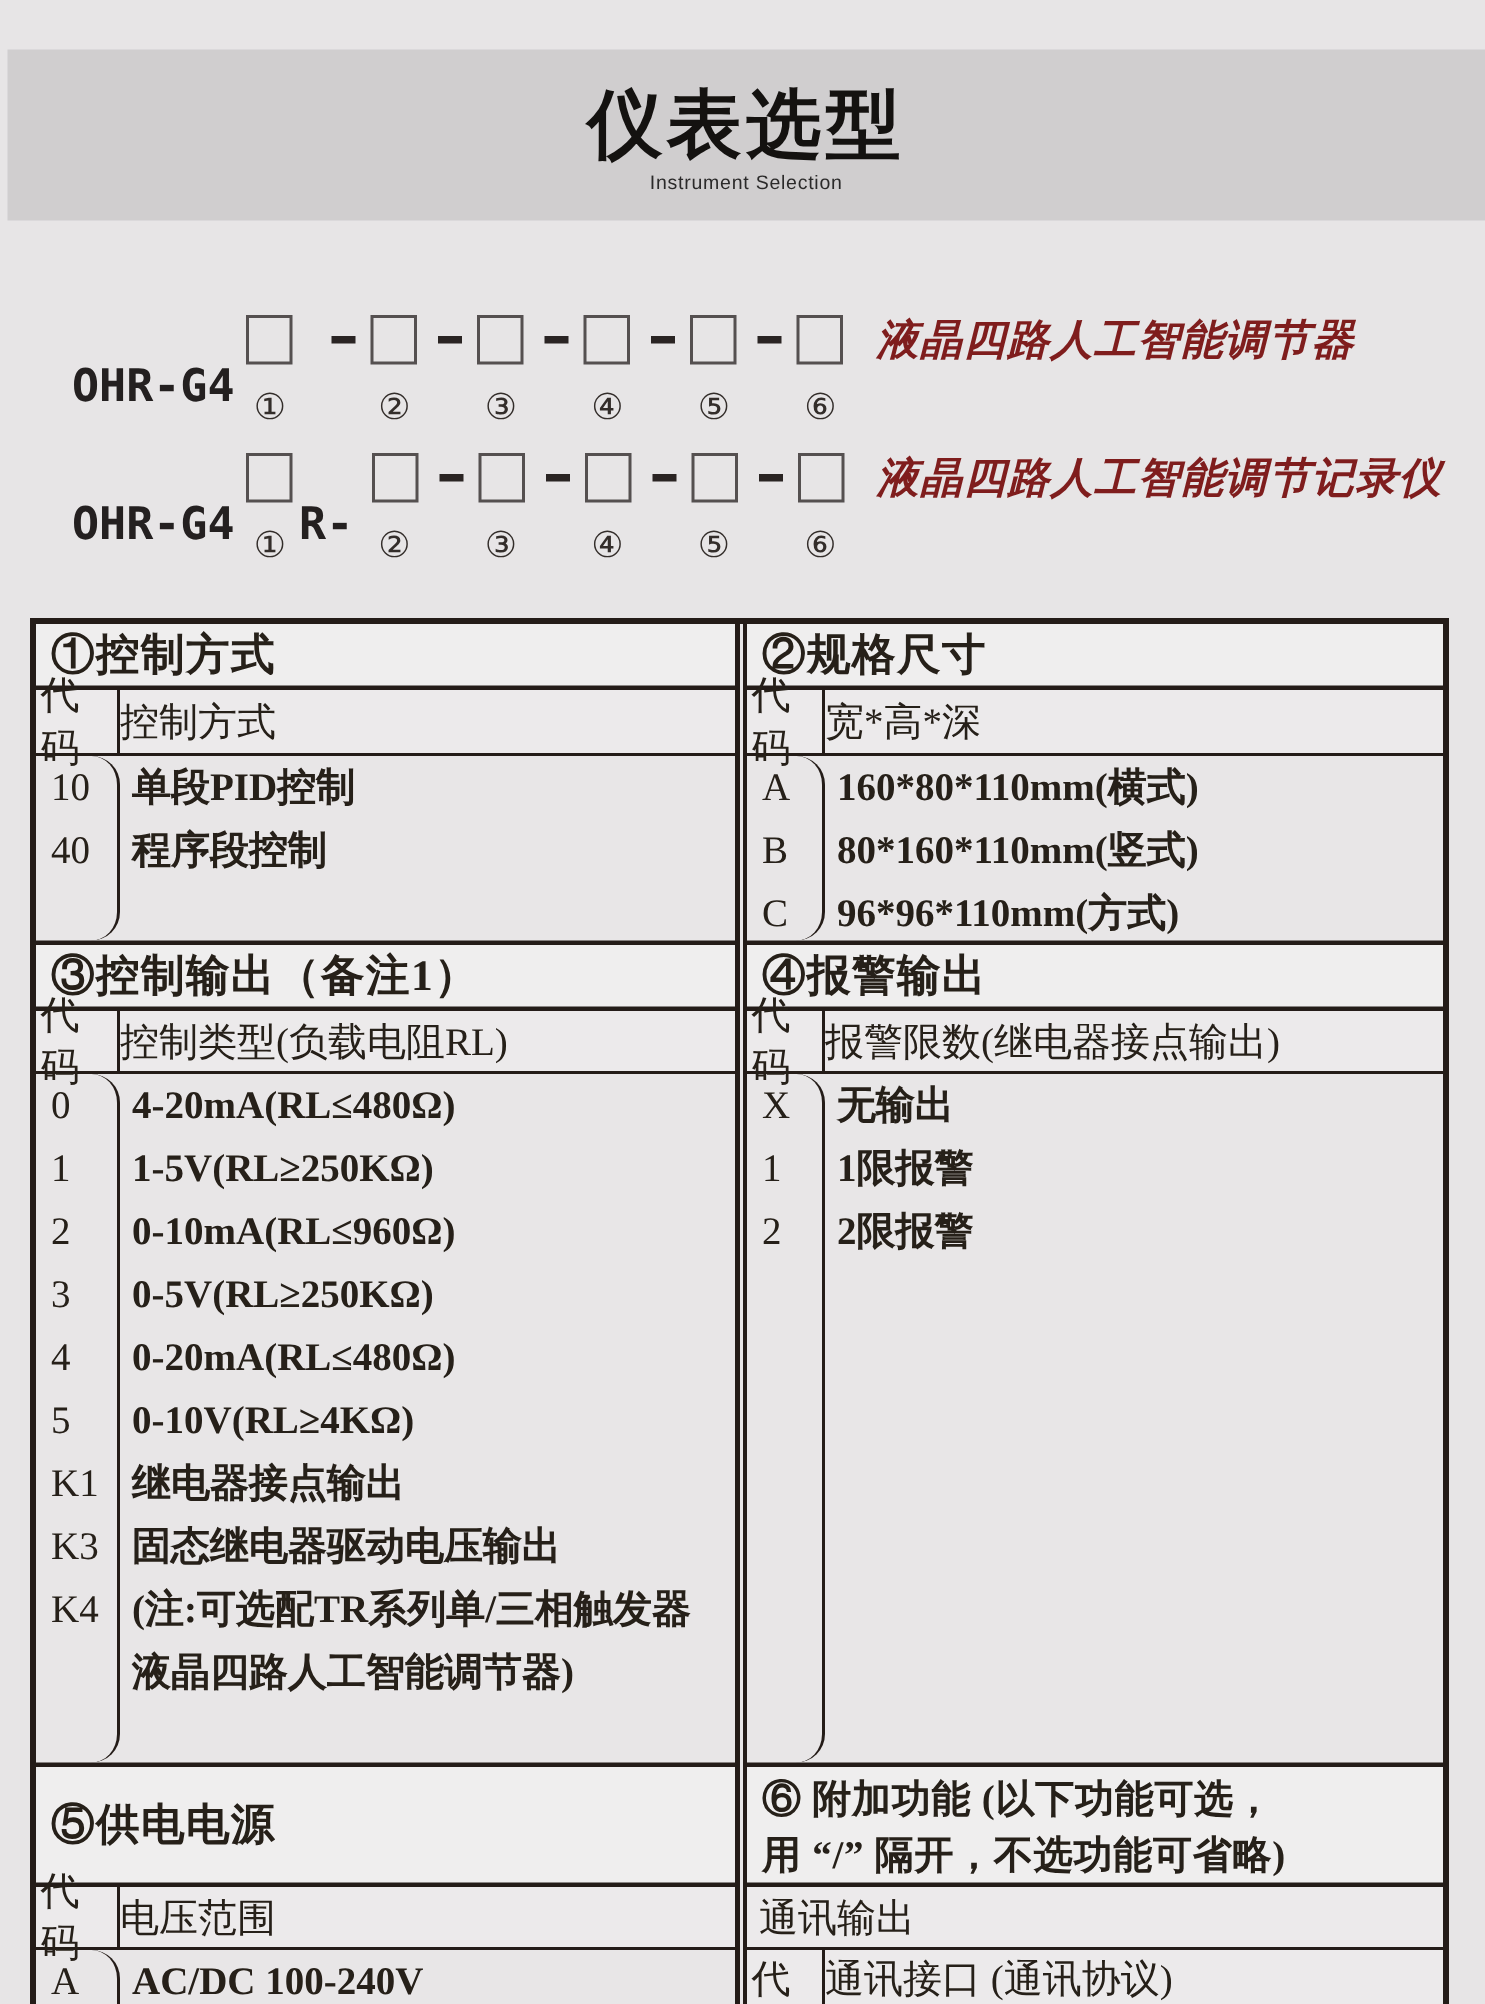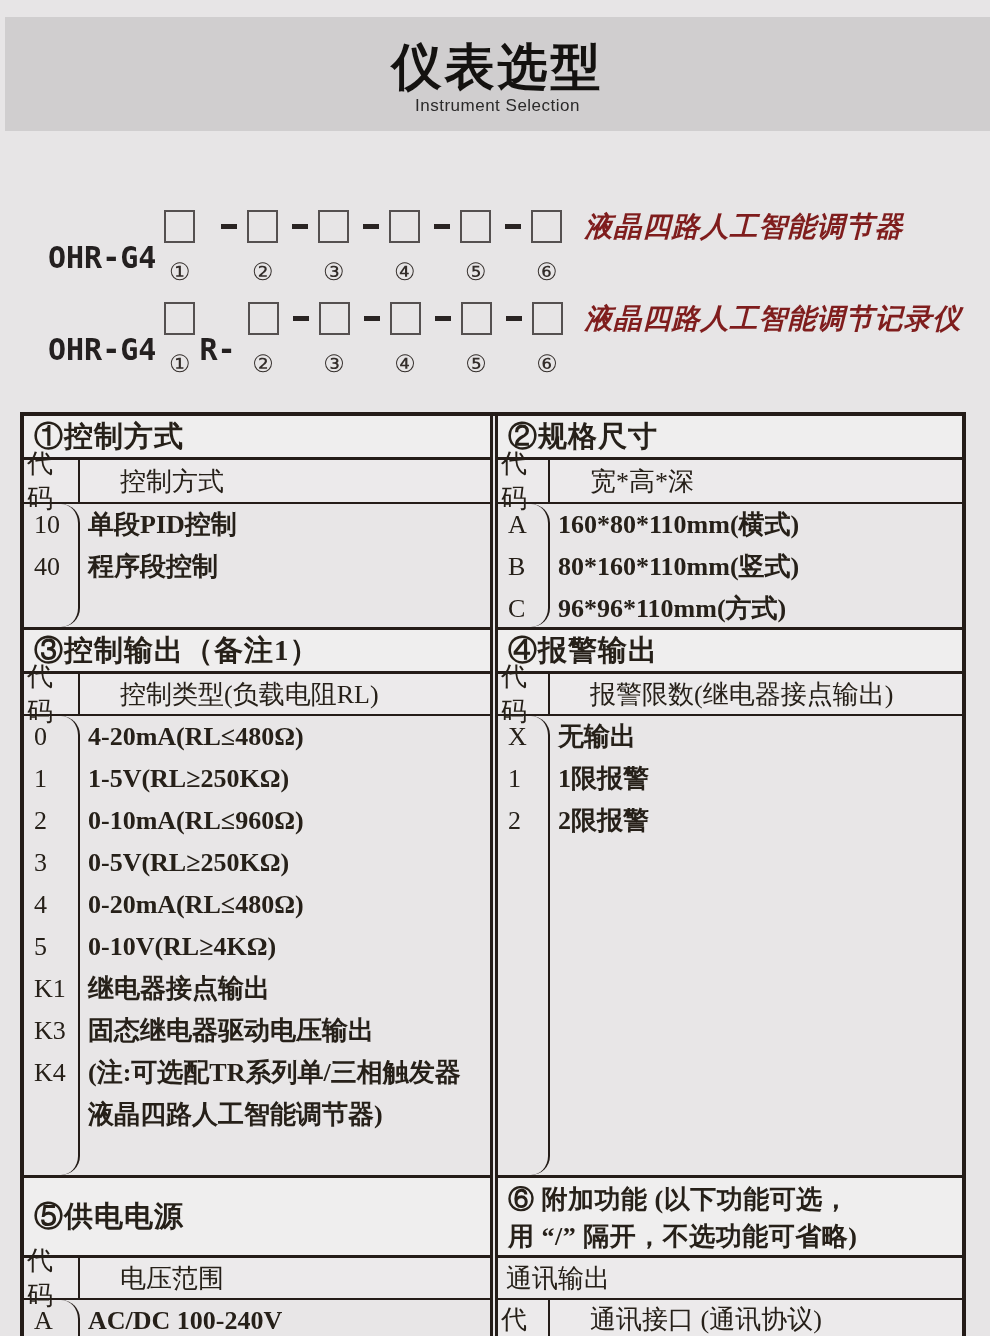--- a/index.html
+++ b/index.html
@@ -4,30 +4,30 @@
 <style>
   * { margin:0; padding:0; box-sizing:border-box; }
   html,body { background:#d8d6d7; }
   .page {
     position:relative; width:990px; height:1336px; overflow:hidden;
     background:#e7e5e6; color:#262019;
     font-family:"Liberation Serif", serif;
   }
   
   .banner {
-    position:absolute; left:5px; right:0; top:17px; height:114px;
+    position:absolute; left:5px; right:0; top:33px; height:114px;
     background:#d0cecf; text-align:center;
   }
   .banner .title {
     margin-top:22px; font-family:"Liberation Sans", sans-serif;
     font-size:50px; font-weight:700; letter-spacing:3px; color:#141210;
     line-height:56px;
   }
   .banner .subtitle {
-    font-family:"Liberation Sans", sans-serif; font-size:17px;
+    font-family:"Liberation Sans", sans-serif; font-size:13px;
     color:#2b2a2a; line-height:21px; letter-spacing:0.5px;text-align:center;
   }
   
   .model {
     position:absolute; left:48px; display:flex; align-items:flex-start;
     white-space:nowrap;
   }
   .model1 { top:210px; }
   .model2 { top:302px; }
   .mprefix, .minfix {
@@ -70,21 +70,21 @@
     letter-spacing:0.5px;
   }
   .h44{height:44px;} .h42{height:42px;} .h126{height:126px;}
   .h462{height:462px;} .h80{height:80px;}
   .grow{flex:1;}
   .sub { display:flex; border-bottom:2px solid #241c18; background:#eceaeb; }
   .sub .code {
     border-right:2px solid #241c18; padding-left:3px;
     display:flex; align-items:center; letter-spacing:1px;
   }
-  .sub .lab { flex:1; padding-left:0; display:flex; align-items:center;margin-left:40px; }
+  .sub .lab { flex:1; padding-left:0; display:flex; align-items:center; }
   .w-l{width:56px;} .w-r{width:52px;}
   .tbody { display:flex; border-bottom:3px solid #241c18; overflow:hidden; }
   .tbody.nob { border-bottom:none; }
   .tbody .codes { border-right:2px solid #241c18;border-radius:19px; }
   .tbody .codes .ln { padding-left:10px; }
   .tbody .labs { flex:1;font-weight:bold; }
   .tbody .labs .ln { padding-left:8px; }
   .ln { height:42px; line-height:42px; white-space:nowrap; }
   .subsection {
     border-bottom:2px solid #241c18; background:#eceaeb;

